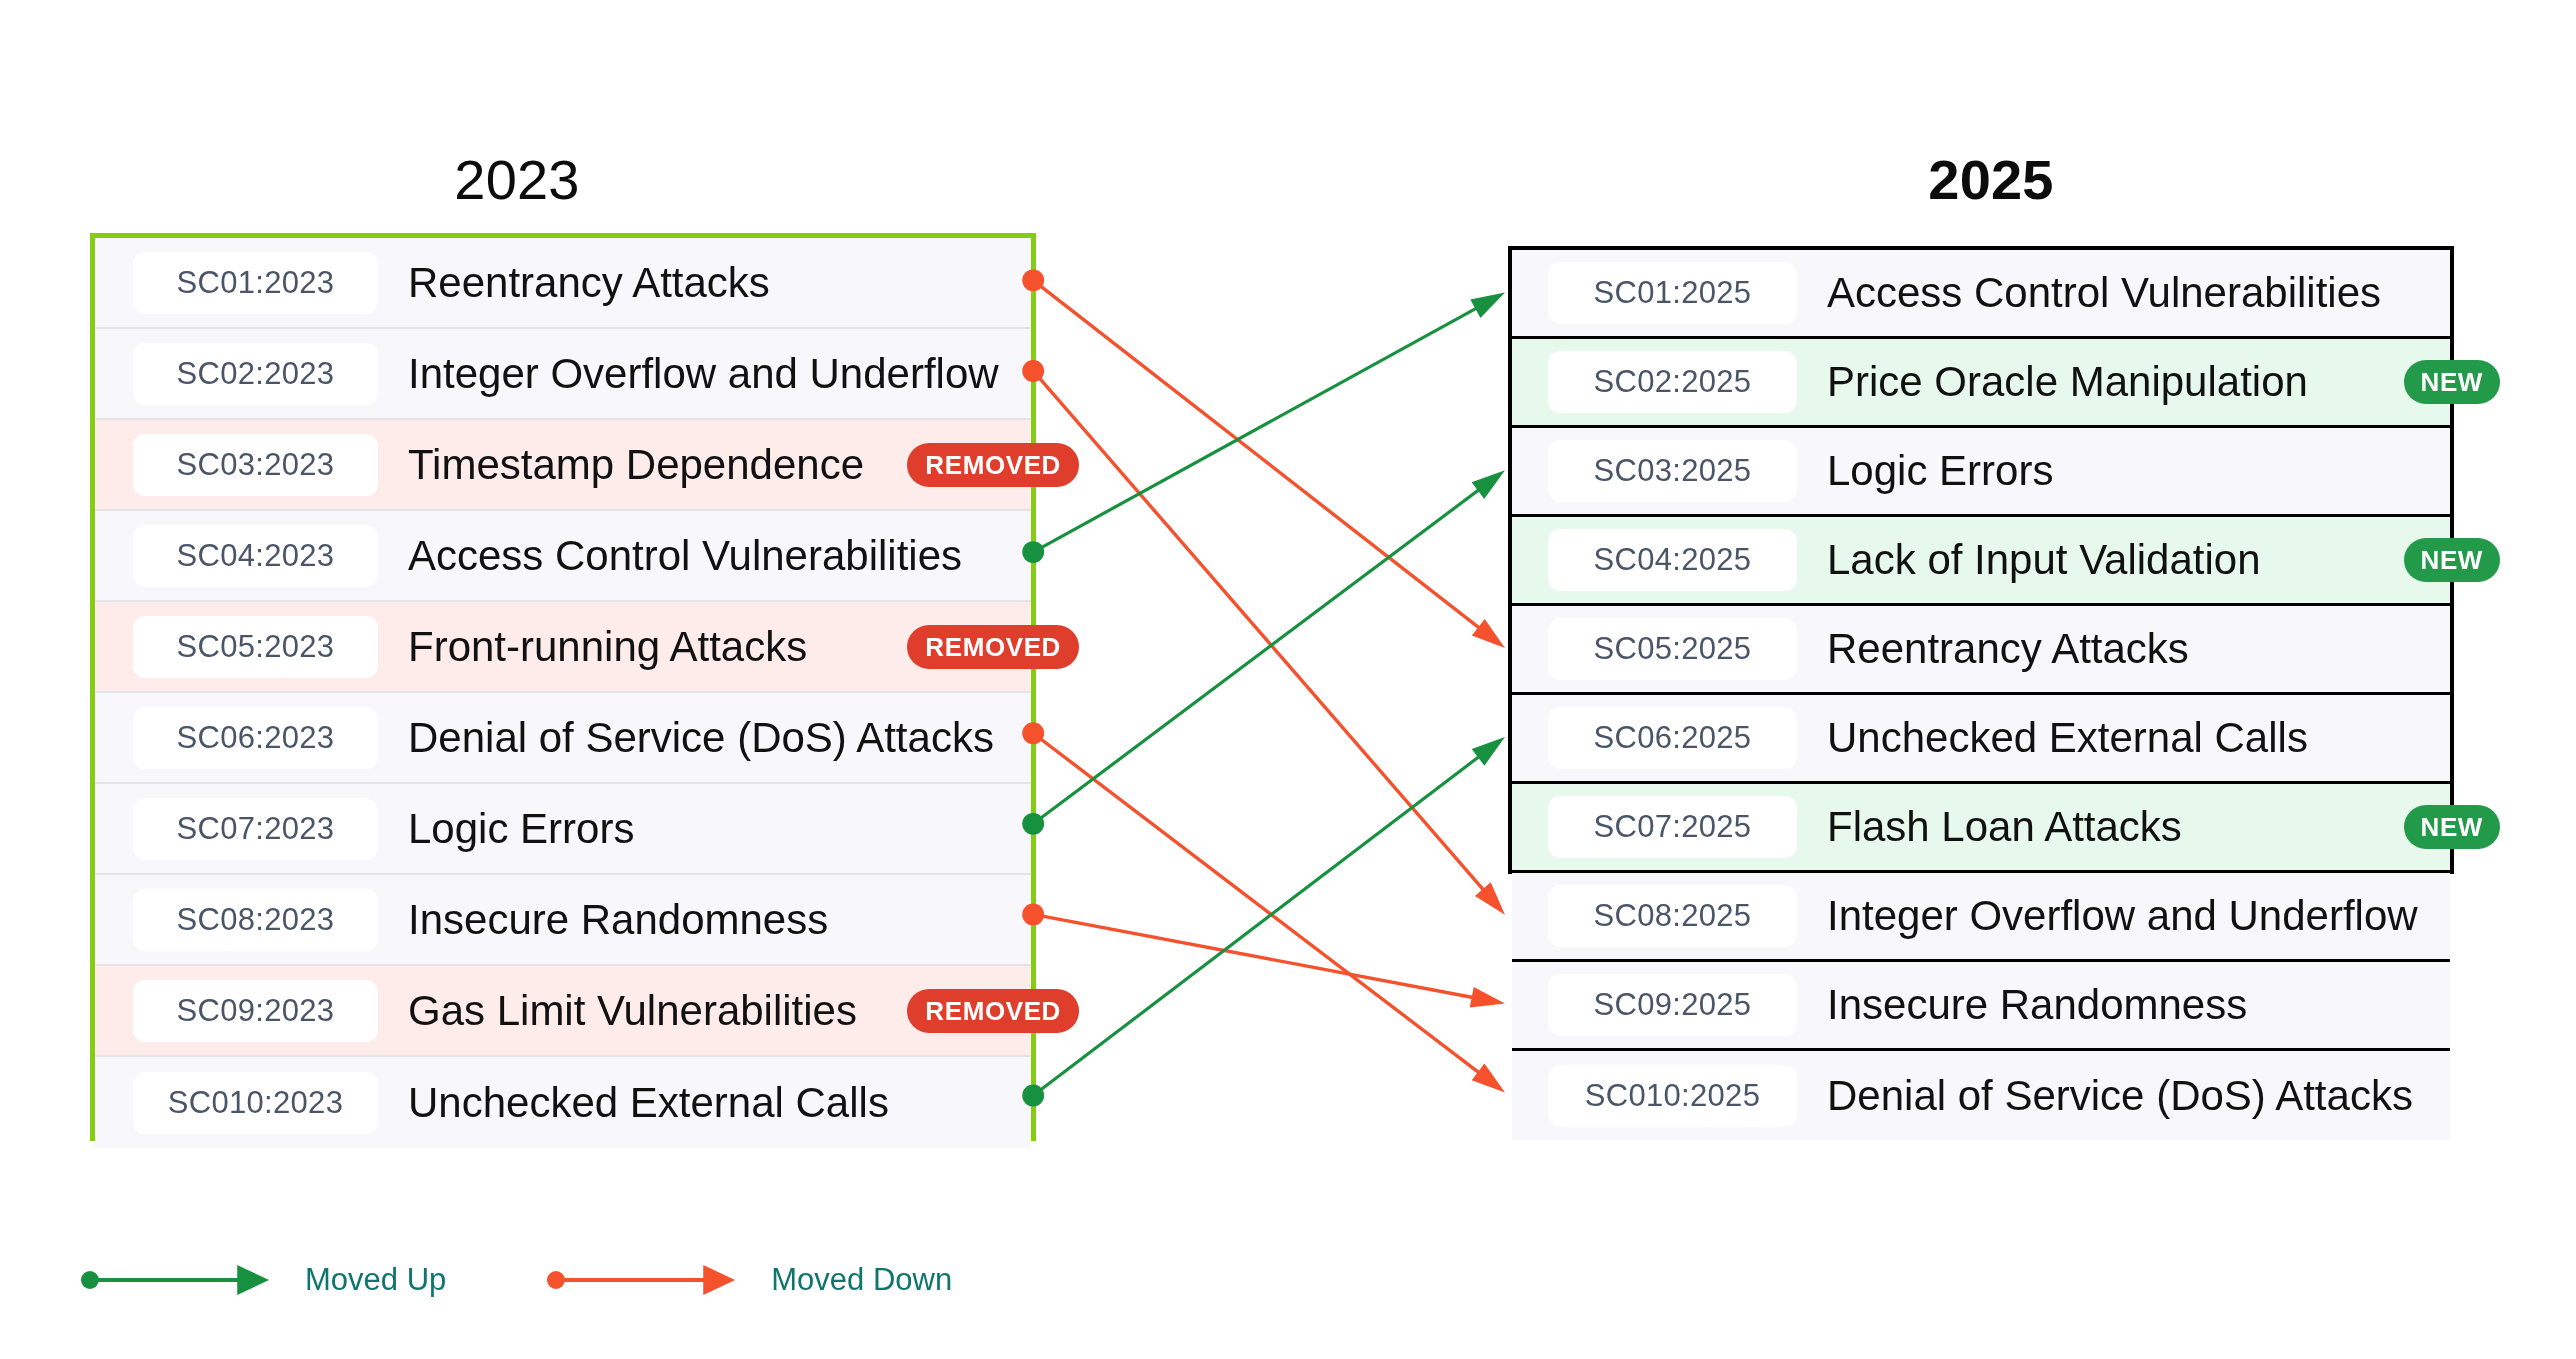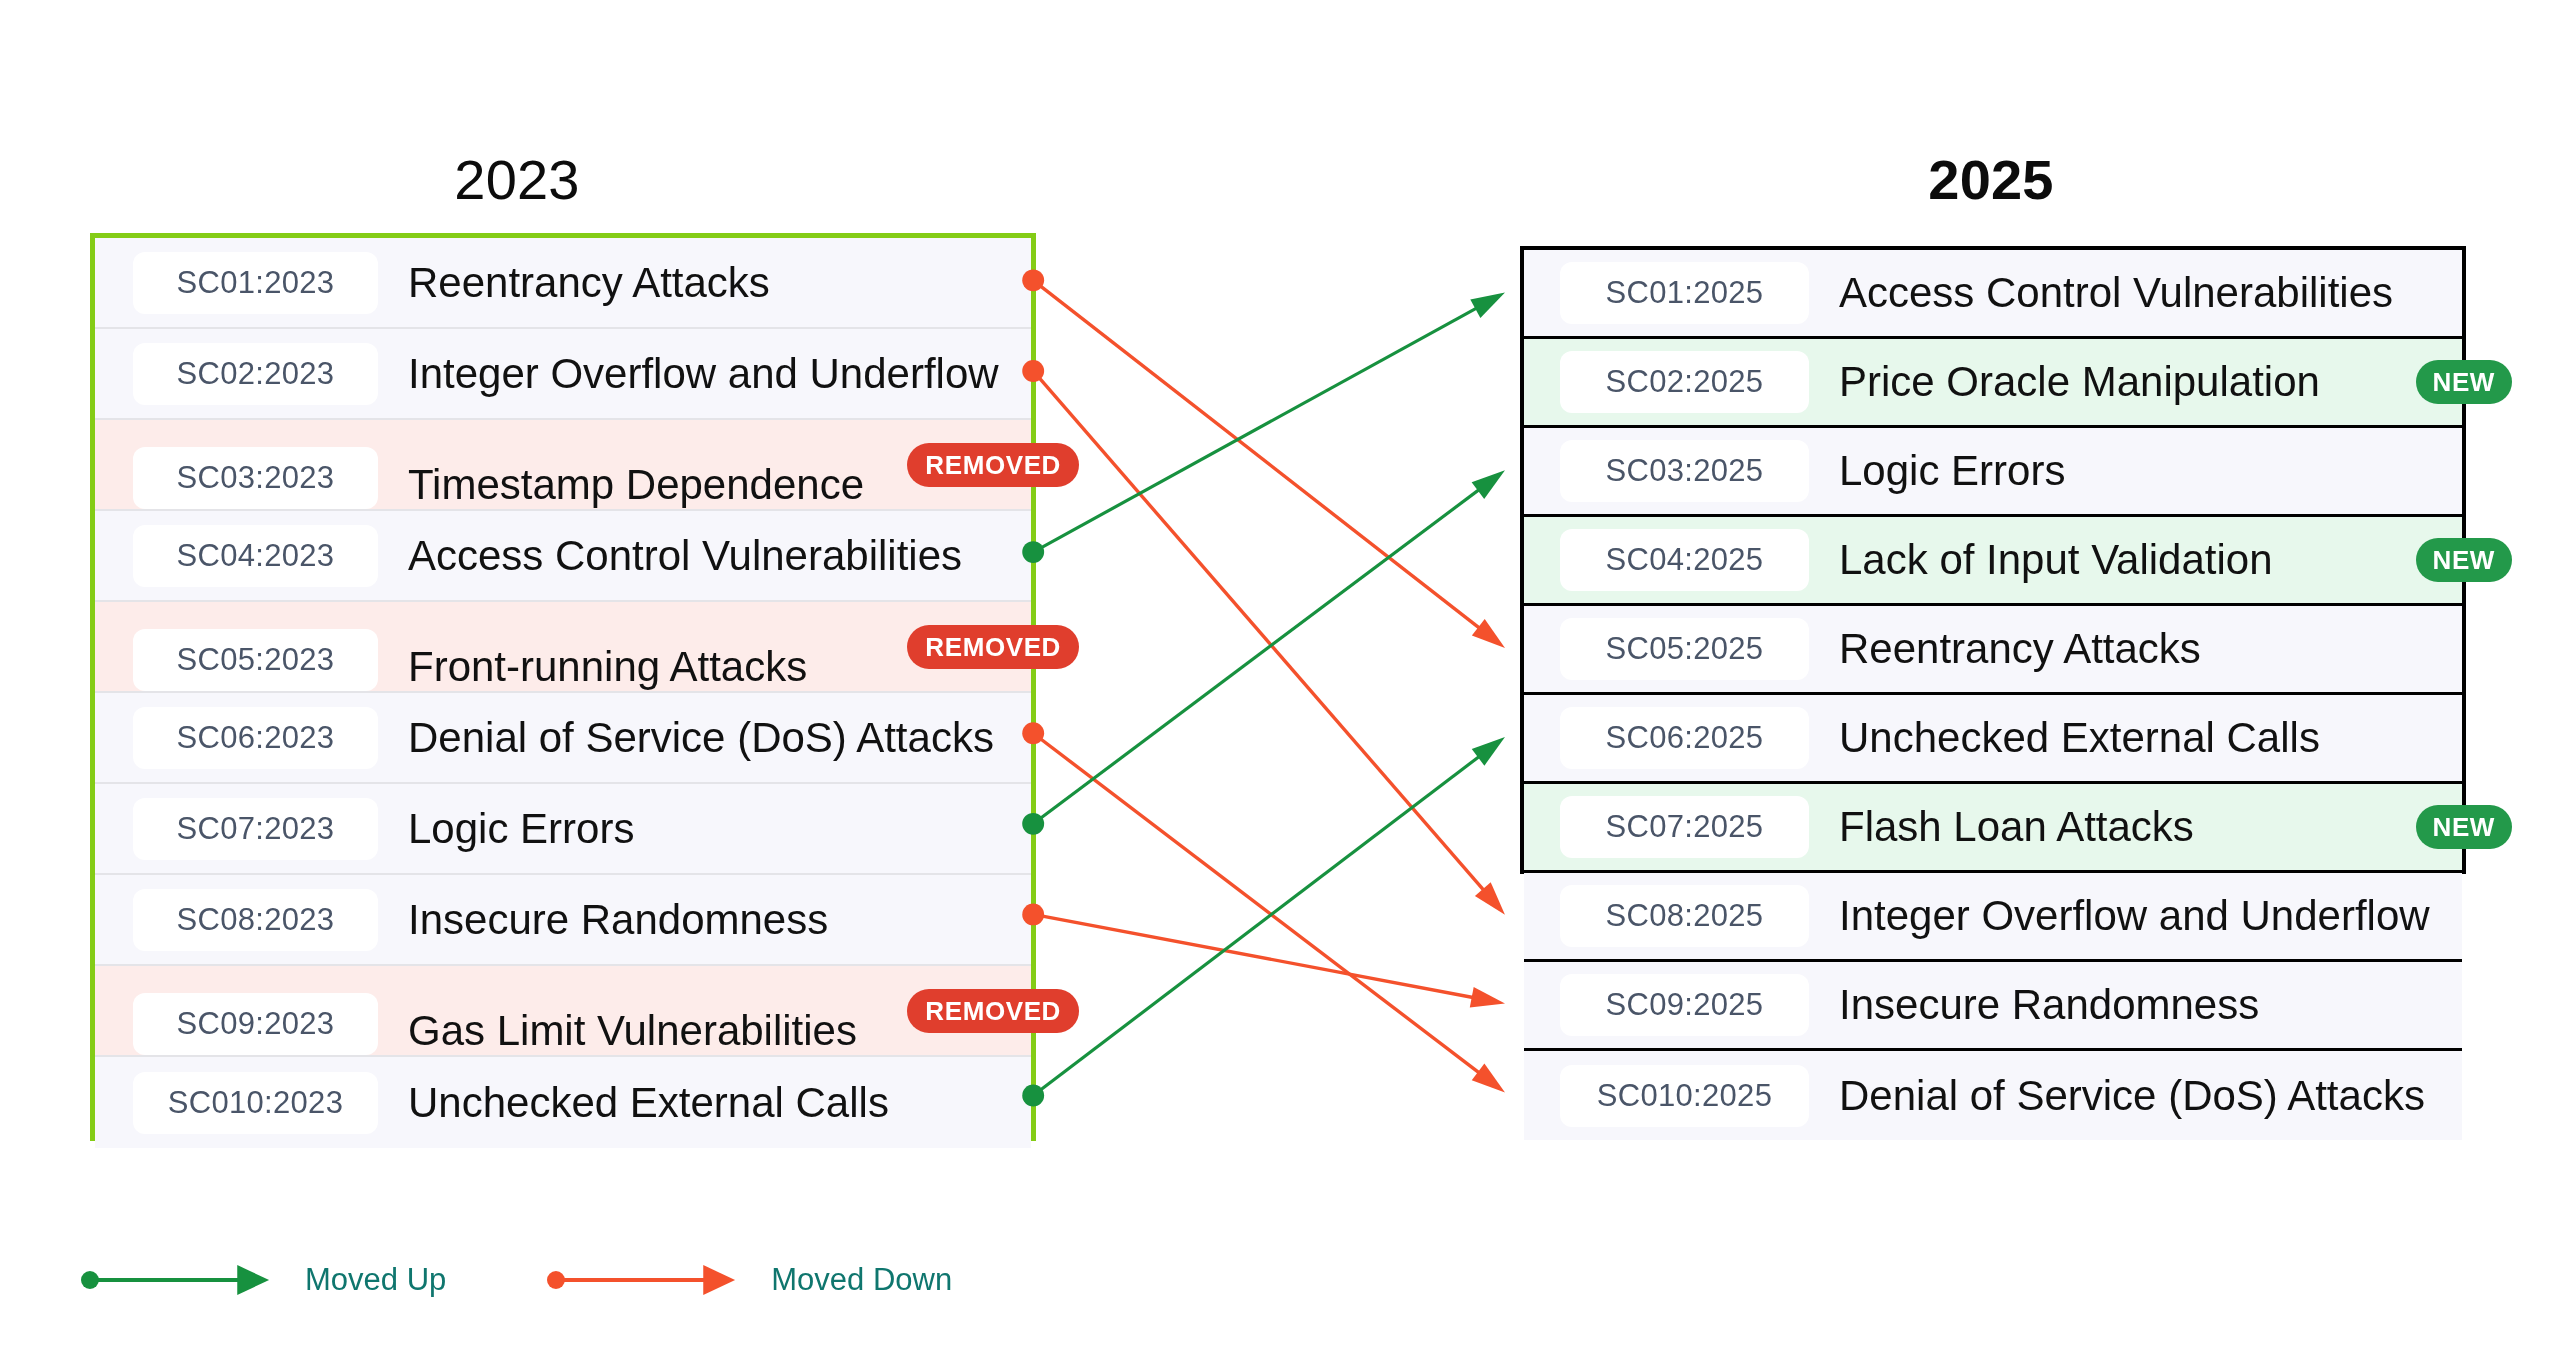--- a/index.html
+++ b/index.html
@@ -30,37 +30,36 @@
   .table{position:absolute;box-sizing:border-box;}
   #table-2023{
     left:90px;top:233px;width:946px;height:908px;
     border:5px solid #84cc16;
     background:#f8f8fc;
   }
   #table-2025{
     left:1508px;top:246px;width:946px;height:628px;
     border:4px solid #000000;
     background:#f9a8d4;
-    margin-left:12px;
   }
 
   .row{
     position:relative;
     box-sizing:border-box;
     display:flex;
     align-items:center;
     width:100%;
     background:#f7f7fc;
   }
   #table-2023 .row{height:91px;border-bottom:2px solid #e4e4e8;}
   #table-2023 .row:last-child{border-bottom:none;}
   #table-2025 .row{height:89px;border-bottom:3px solid #000000;}
   #table-2025 .row:last-child{border-bottom:none;}
 
-  .row.removed{background:#fdecea;align-items:flex-end;}
+  .row.removed{background:#fdecea;}
   .row.new{background:#e7f8ec;}
 
   .id-chip{
     flex:0 0 auto;
     margin-left:38px;
     min-width:217px;
     text-align:center;
     background:#ffffff;
     border-radius:12px;
     padding:13px 14px;

